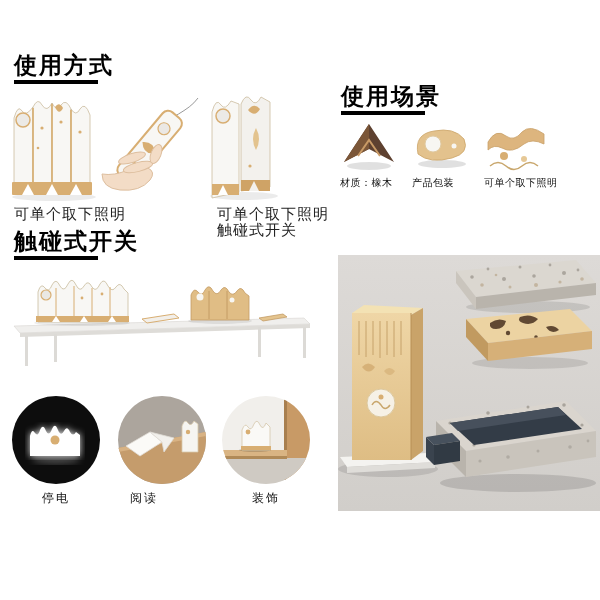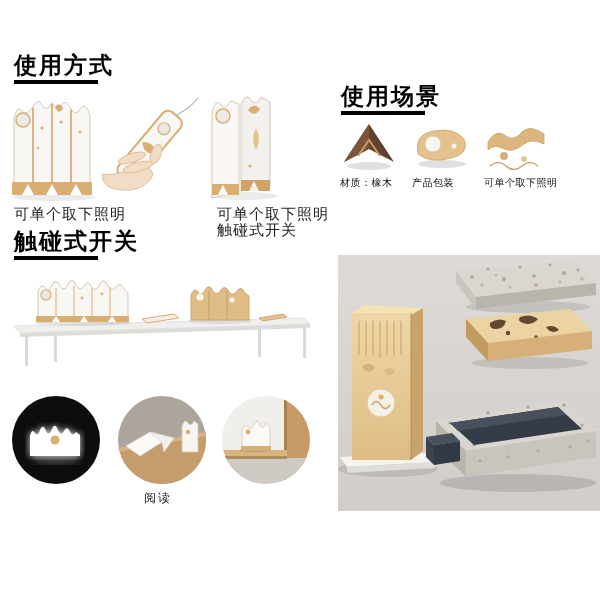--- a/index.html
+++ b/index.html
@@ -184,21 +184,23 @@
       <rect x="0" y="62" width="88" height="26" fill="#CFCAC3"></rect>
       <rect x="0" y="54" width="65" height="8" fill="#D9B483"></rect>
       <rect x="0" y="60" width="65" height="3" fill="#B08A58"></rect>
       <ellipse cx="33" cy="54" rx="16" ry="2" fill="rgba(0,0,0,0.15)"></ellipse>
       <path d="M20,54 L20,34 Q23,26 26,31 Q29,36 32,28 Q35,22 38,29 Q41,35 44,27 L48,31 L48,54 Z" fill="#FAF9F6" stroke="#D5C8AC" stroke-width="0.8"></path>
       <rect x="19" y="50" width="30" height="4" fill="#D8AE72"></rect>
       <circle cx="26" cy="36" r="2.4" fill="#D8AE72"></circle>
     </g>
   </svg>
 
-  <div class="circle-label" style="left:114px;top:490px">阅读</div>
+  <div class="circle-label" style="left:12px;top:490px">停电</div>
+  <div class="circle-label" style="left:100px;top:490px">阅读</div>
+  <div class="circle-label" style="left:222px;top:490px">装饰</div>
 
 
   <svg class="abs" style="left:338px;top:255px" width="262" height="256" viewBox="0 0 262 256">
     <defs>
       <linearGradient id="bgGrad" x1="0" y1="0" x2="0" y2="1">
         <stop offset="0" stop-color="#DDDAD7"></stop>
           <stop offset="1" stop-color="#D1CECA"></stop>
       </linearGradient>
       <linearGradient id="woodGrad" x1="0" y1="0" x2="0" y2="1">
         <stop offset="0" stop-color="#EFD6A6"></stop>

